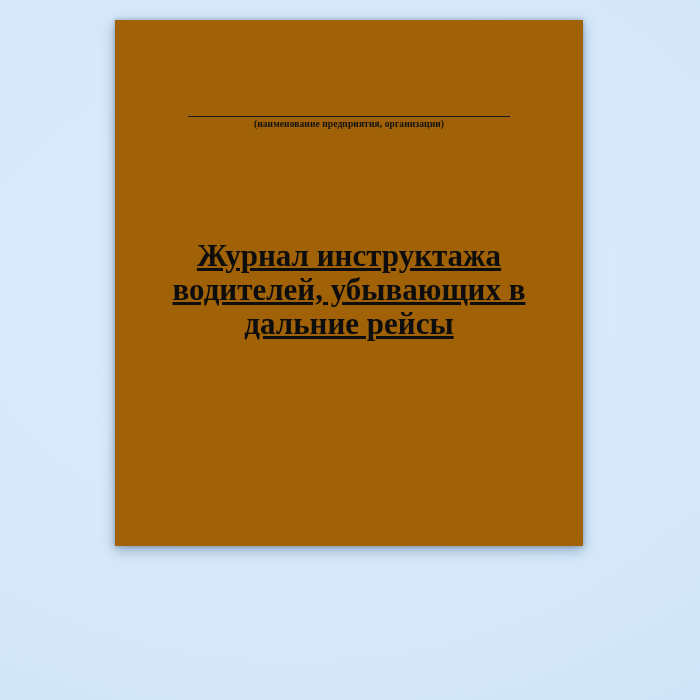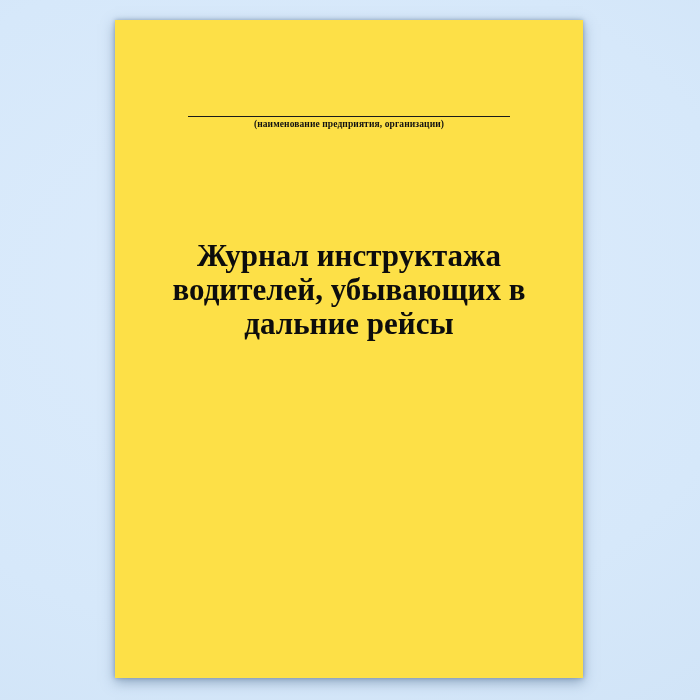--- a/index.html
+++ b/index.html
@@ -18,22 +18,22 @@
     position: absolute;
     inset: 0;
     background: radial-gradient(ellipse 120% 90% at 42% 42%,
                 #ddecfc 0%, #d6e8fa 55%, #cde1f5 100%);
   }
   .page {
     position: absolute;
     left: 115px;
     top: 20px;
     width: 468px;
-    height: 658px;
-    background: #fde047;
+    height: 526px;
+    background: #a16207;
     box-shadow: 0 0 4px rgba(70, 100, 135, 0.45),
                 0 4px 12px rgba(70, 100, 135, 0.50);
     color: #111111;
   }
   .org-block {
     position: absolute;
     top: 96px;
     left: 0;
     right: 0;
     text-align: center;
@@ -56,20 +56,21 @@
     top: 219px;
     left: 0;
     right: 0;
     margin: 0;
     text-align: center;
     font-size: 31px;
     line-height: 34px;
     font-weight: bold;
     white-space: pre-line;
     color: #0d0d0d;
+    text-decoration: underline;
   }
   .dates {
     position: absolute;
     top: 519px;
     left: 169px;
     font-size: 15px;
     color: #161616;
   }
   .date-row {
     height: 33px;

